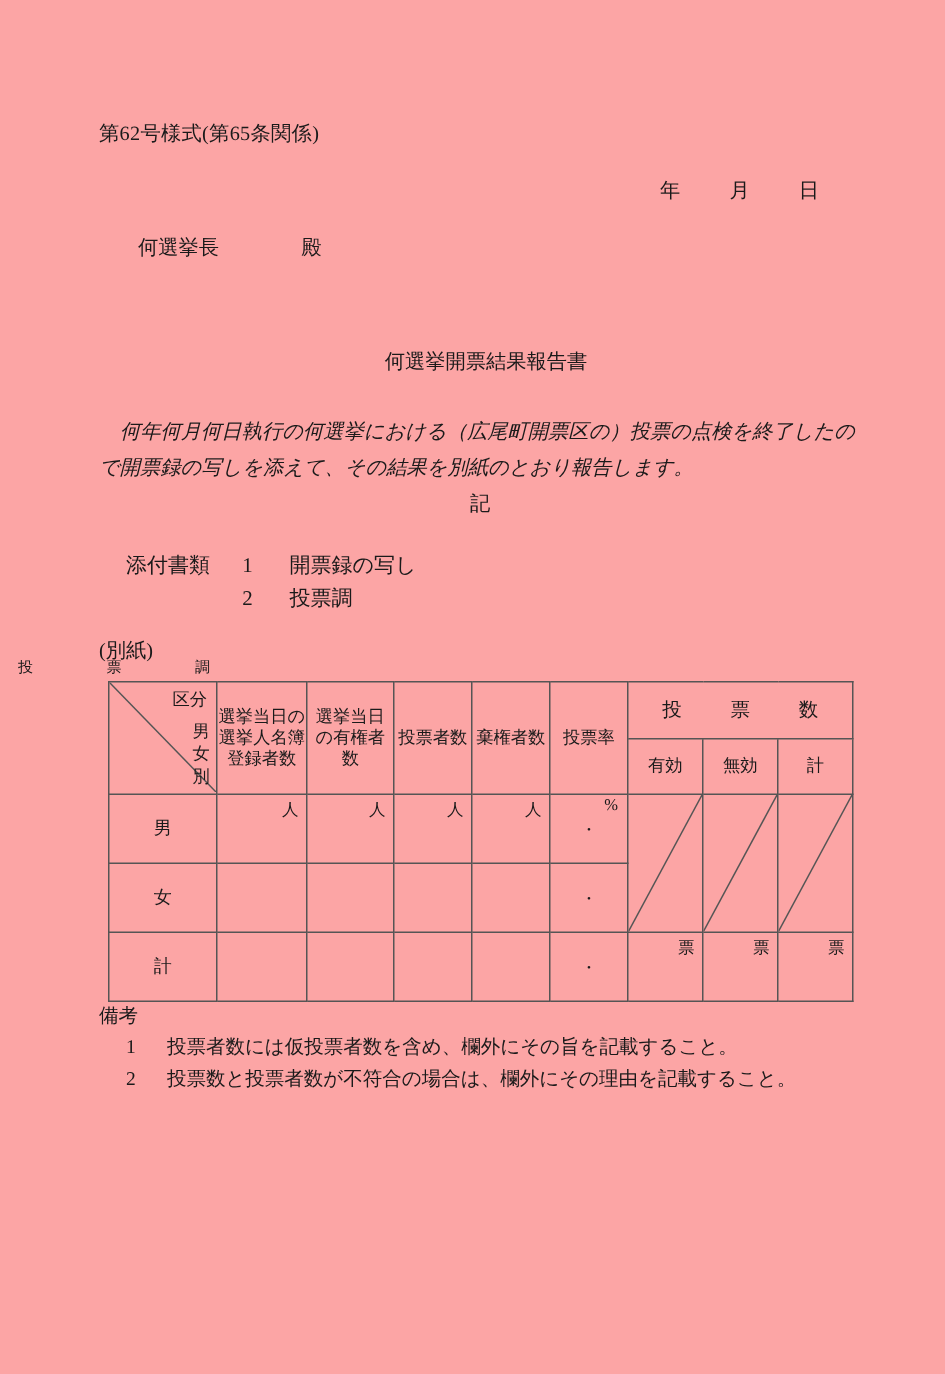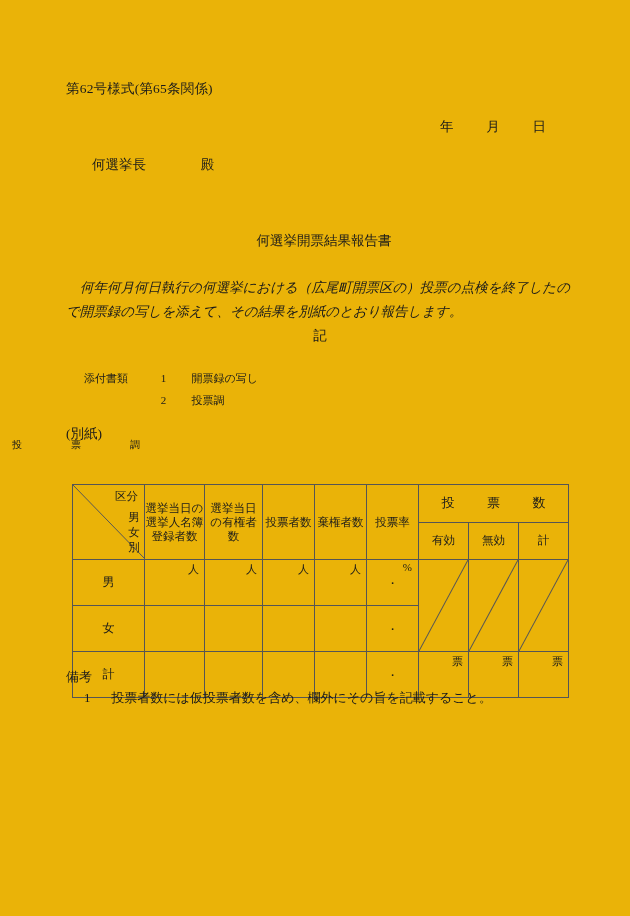--- a/index.html
+++ b/index.html
@@ -11,21 +11,21 @@
     width: 630px;
     height: 916px;
     position: relative;
     font-family: "Liberation Serif", "DejaVu Serif", serif;
     color: #1a1a1a;
     overflow: hidden;
   }
   .page {
     position: absolute;
     inset: 0;
-    background: #eab308;
+    background: #fca5a5;
   }
 
   
   .form-no {
     position: absolute;
     left: 66px;
     top: 80px;
     font-size: 13.5px;
     letter-spacing: 0.2px;
     white-space: nowrap;
@@ -99,21 +99,21 @@
     top: 327px;
     text-align: center;
     font-size: 13.5px;
     padding-left: 10px;
   }
 
   .attach {
     position: absolute;
     left: 84px;
     top: 367px;
-    font-size: 11px;
+    font-size: 14px;
     line-height: 22px;
   }
   .attach-row { white-space: nowrap; }
   .attach-label { display: inline-block; width: 74px; }
   .attach-num { display: inline-block; width: 28px; }
 
   .besshi {
     position: absolute;
     left: 66px;
     top: 425px;
@@ -127,21 +127,21 @@
     top: 438px;
     font-size: 10px;
     padding-left: 12px;
   }
   .sp-wide { display: inline-block; width: 44px; }
 
   
   .tbl-wrap {
     position: absolute;
     left: 72px;
-    top: 484px;
+    top: 454px;
     width: 496px;
   }
   table.form {
     border-collapse: collapse;
     width: 496px;
     table-layout: fixed;
     font-size: 11.5px;
   }
   table.form td, table.form th {
     border: 1px solid #555;
@@ -386,15 +386,19 @@
       </tbody>
     </table>
   </div>
 
   <div class="notes">
     <div class="notes-title">備考</div>
     <div class="note-item">
       <span class="note-num">1</span>
       <span>投票者数には仮投票者数を含め、欄外にその旨を記載すること。</span>
     </div>
+    <div class="note-item">
+      <span class="note-num">2</span>
+      <span>投票数と投票者数が不符合の場合は、欄外にその理由を記載すること。</span>
+    </div>
   </div>
 
 </div>
 
 </body></html>

